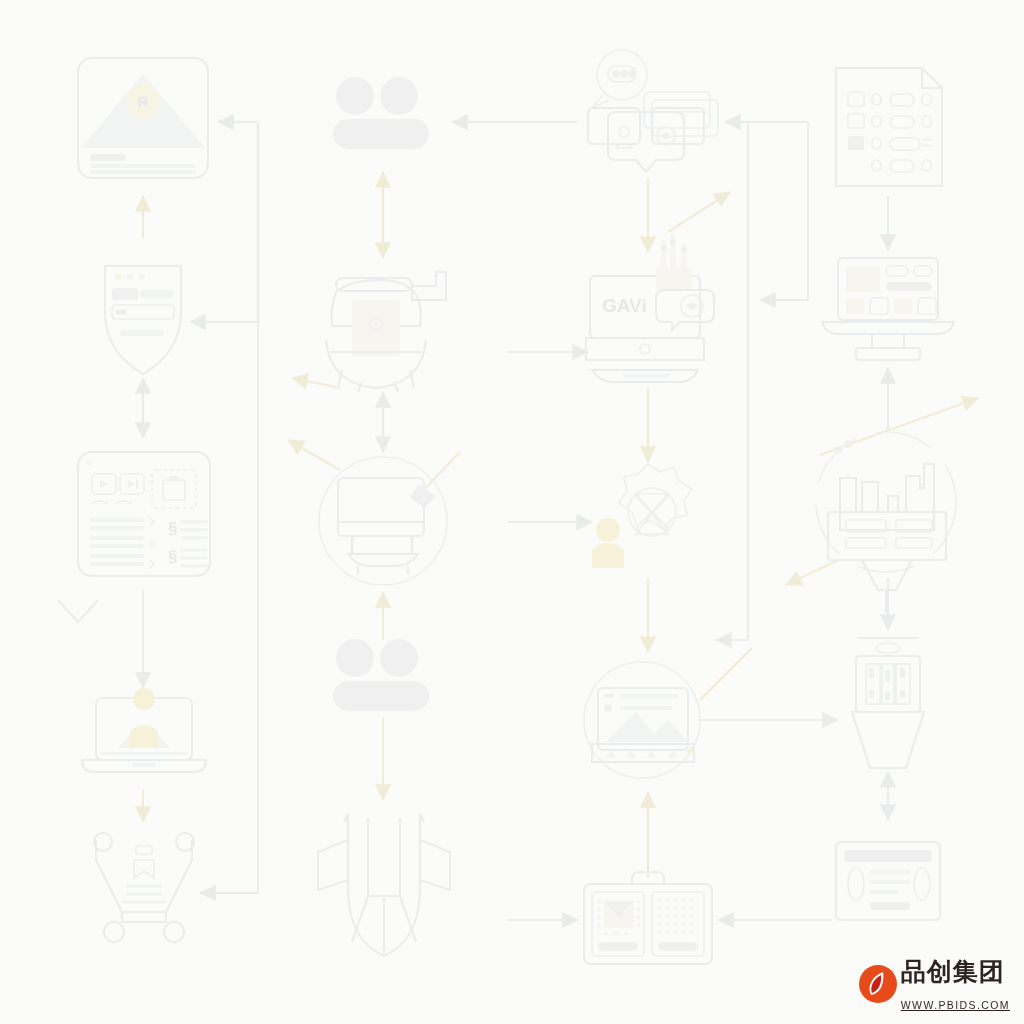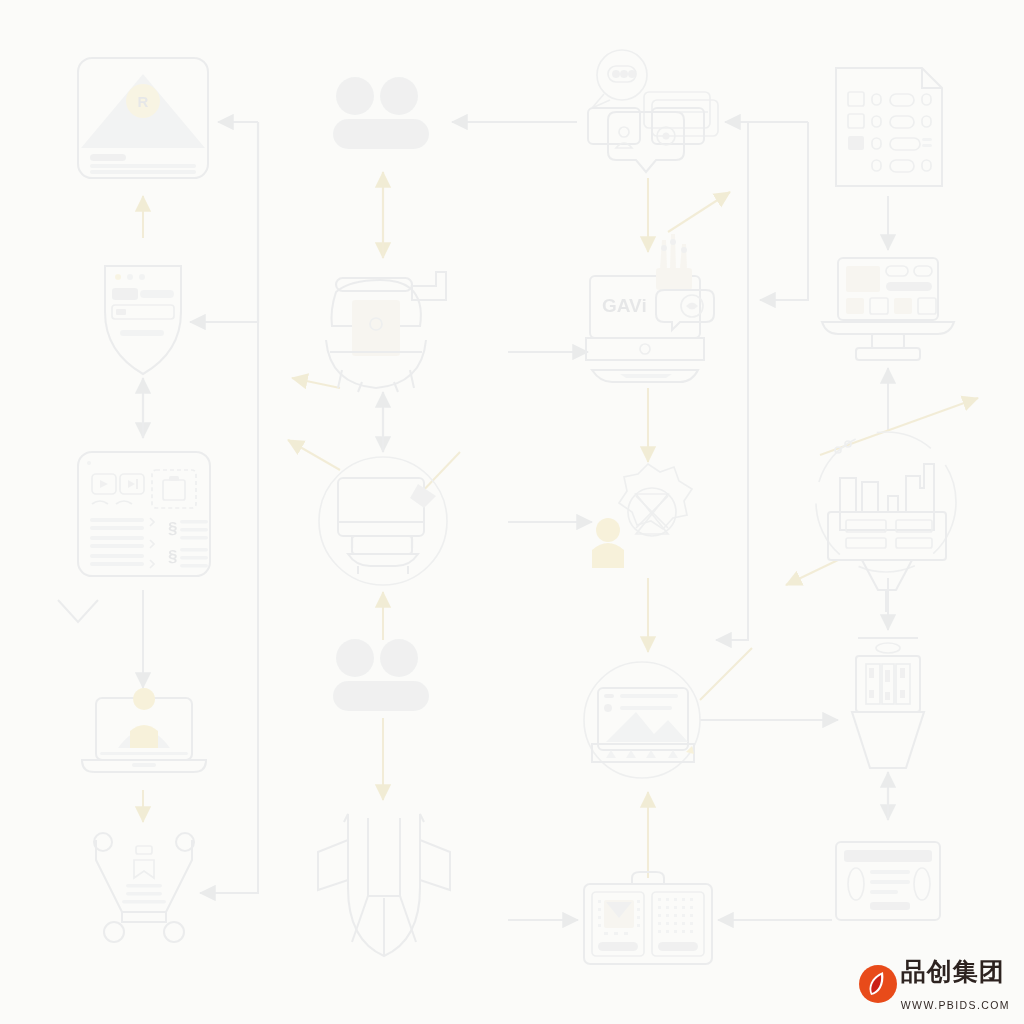--- a/index.html
+++ b/index.html
@@ -19,21 +19,21 @@
     display:flex;align-items:center;gap:2px;opacity:.95;
   }
   #logo .mark{position:relative;width:42px;height:42px;flex:0 0 auto;}
   #logo .wordmark{display:flex;flex-direction:column;line-height:1;}
   #logo .cn{
     font-family:"Liberation Sans", sans-serif;
     font-weight:bold;font-size:25px;letter-spacing:1px;color:#231815;
   }
   #logo .url{
     font-family:"Liberation Sans", sans-serif;
-    font-size:10.5px;letter-spacing:1.4px;color:#231815;margin-top:16px;
+    font-size:10.5px;letter-spacing:1.4px;color:#231815;margin-top:16px;text-decoration:underline;
   }
   .screen-label{
     font-family:"Liberation Sans", sans-serif;
     font-weight:bold;fill:#b9bcc2;
   }
 </style>
 </head>
 <body>
 
 <div id="stage">

